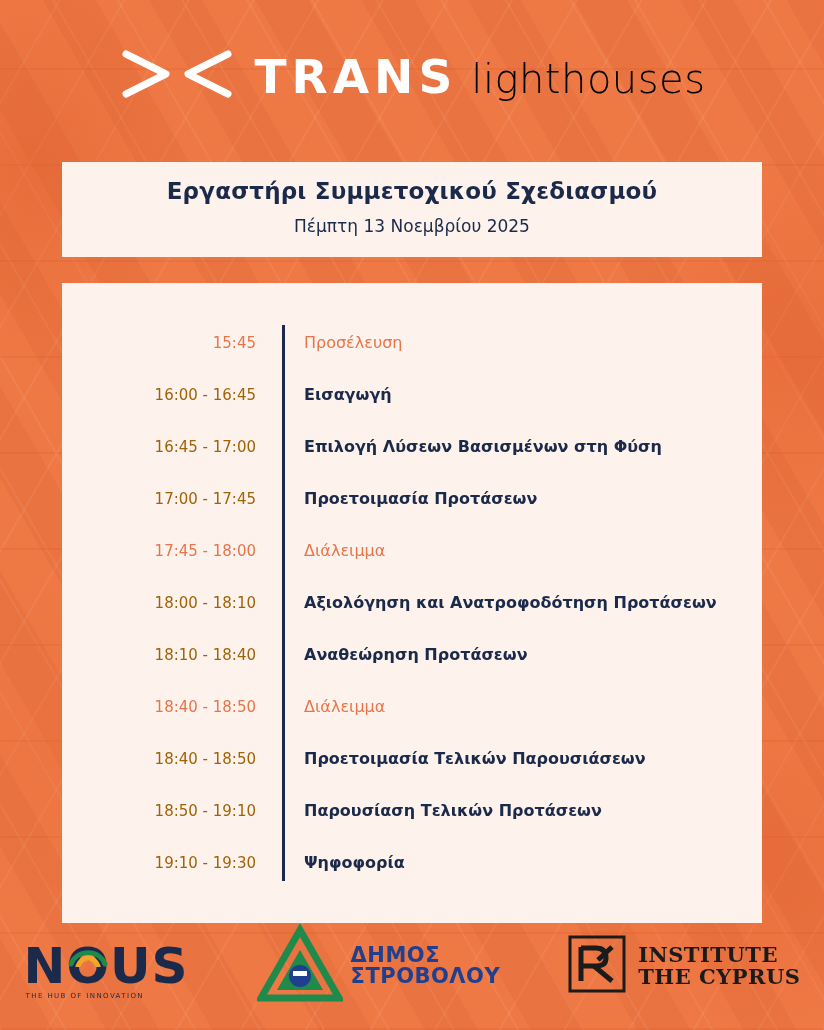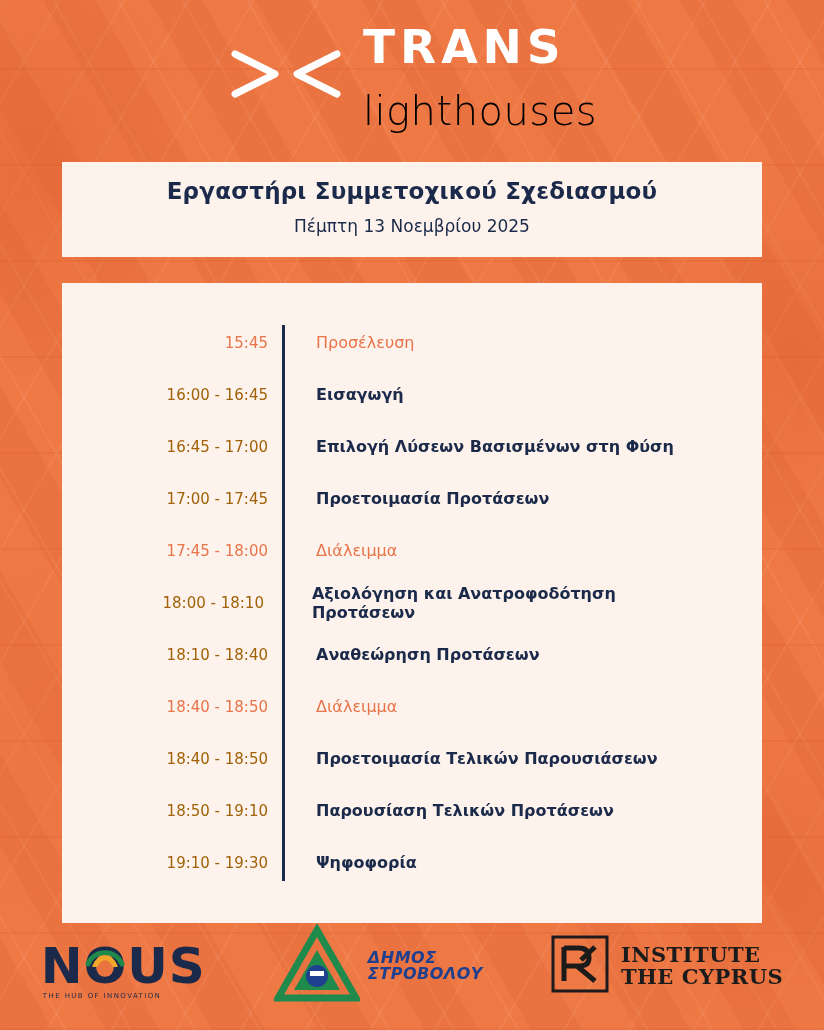--- a/index.html
+++ b/index.html
@@ -55,21 +55,20 @@
     align-items: center;
     gap: 18px;
   }
   .logo-mark {
     display: block;
   }
   .logo-type {
     display: flex;
     align-items: baseline;
     gap: 14px;
-    flex-direction: column;
   }
   .logo-trans {
     color: #ffffff;
     font-size: 47px;
     font-weight: bold;
     letter-spacing: 5px;
     font-family: "DejaVu Sans", sans-serif;
   }
   .logo-lighthouses {
     color: #000000;
@@ -105,21 +104,21 @@
   
   .agenda-card {
     width: 700px;
     margin: 26px auto 0 auto;
     background: #fdf3ec;
     box-sizing: border-box;
     padding: 34px 0 34px 0;
   }
   .agenda-list {
     position: relative;
-    padding: 0 48px;
+    padding: 0 36px;
   }
   .divider-line {
     position: absolute;
     left: 220px;
     top: 8px;
     bottom: 8px;
     width: 3px;
     background: #1b2a4a;
   }
   .row {
@@ -199,24 +198,23 @@
     white-space: nowrap;
   }
   
   .strovolos {
     display: flex;
     align-items: center;
     gap: 8px;
   }
   .strovolos-text {
     color: #1f3f8f;
-    font-size: 16px;
+    font-size: 21px;
     font-weight: bold;
     line-height: 1.02;
-    font-style: italic;
     letter-spacing: 0.5px;
   }
   
   .cyi {
     display: flex;
     align-items: center;
     gap: 12px;
   }
   .cyi-text {
     color: #1b1b1b;

